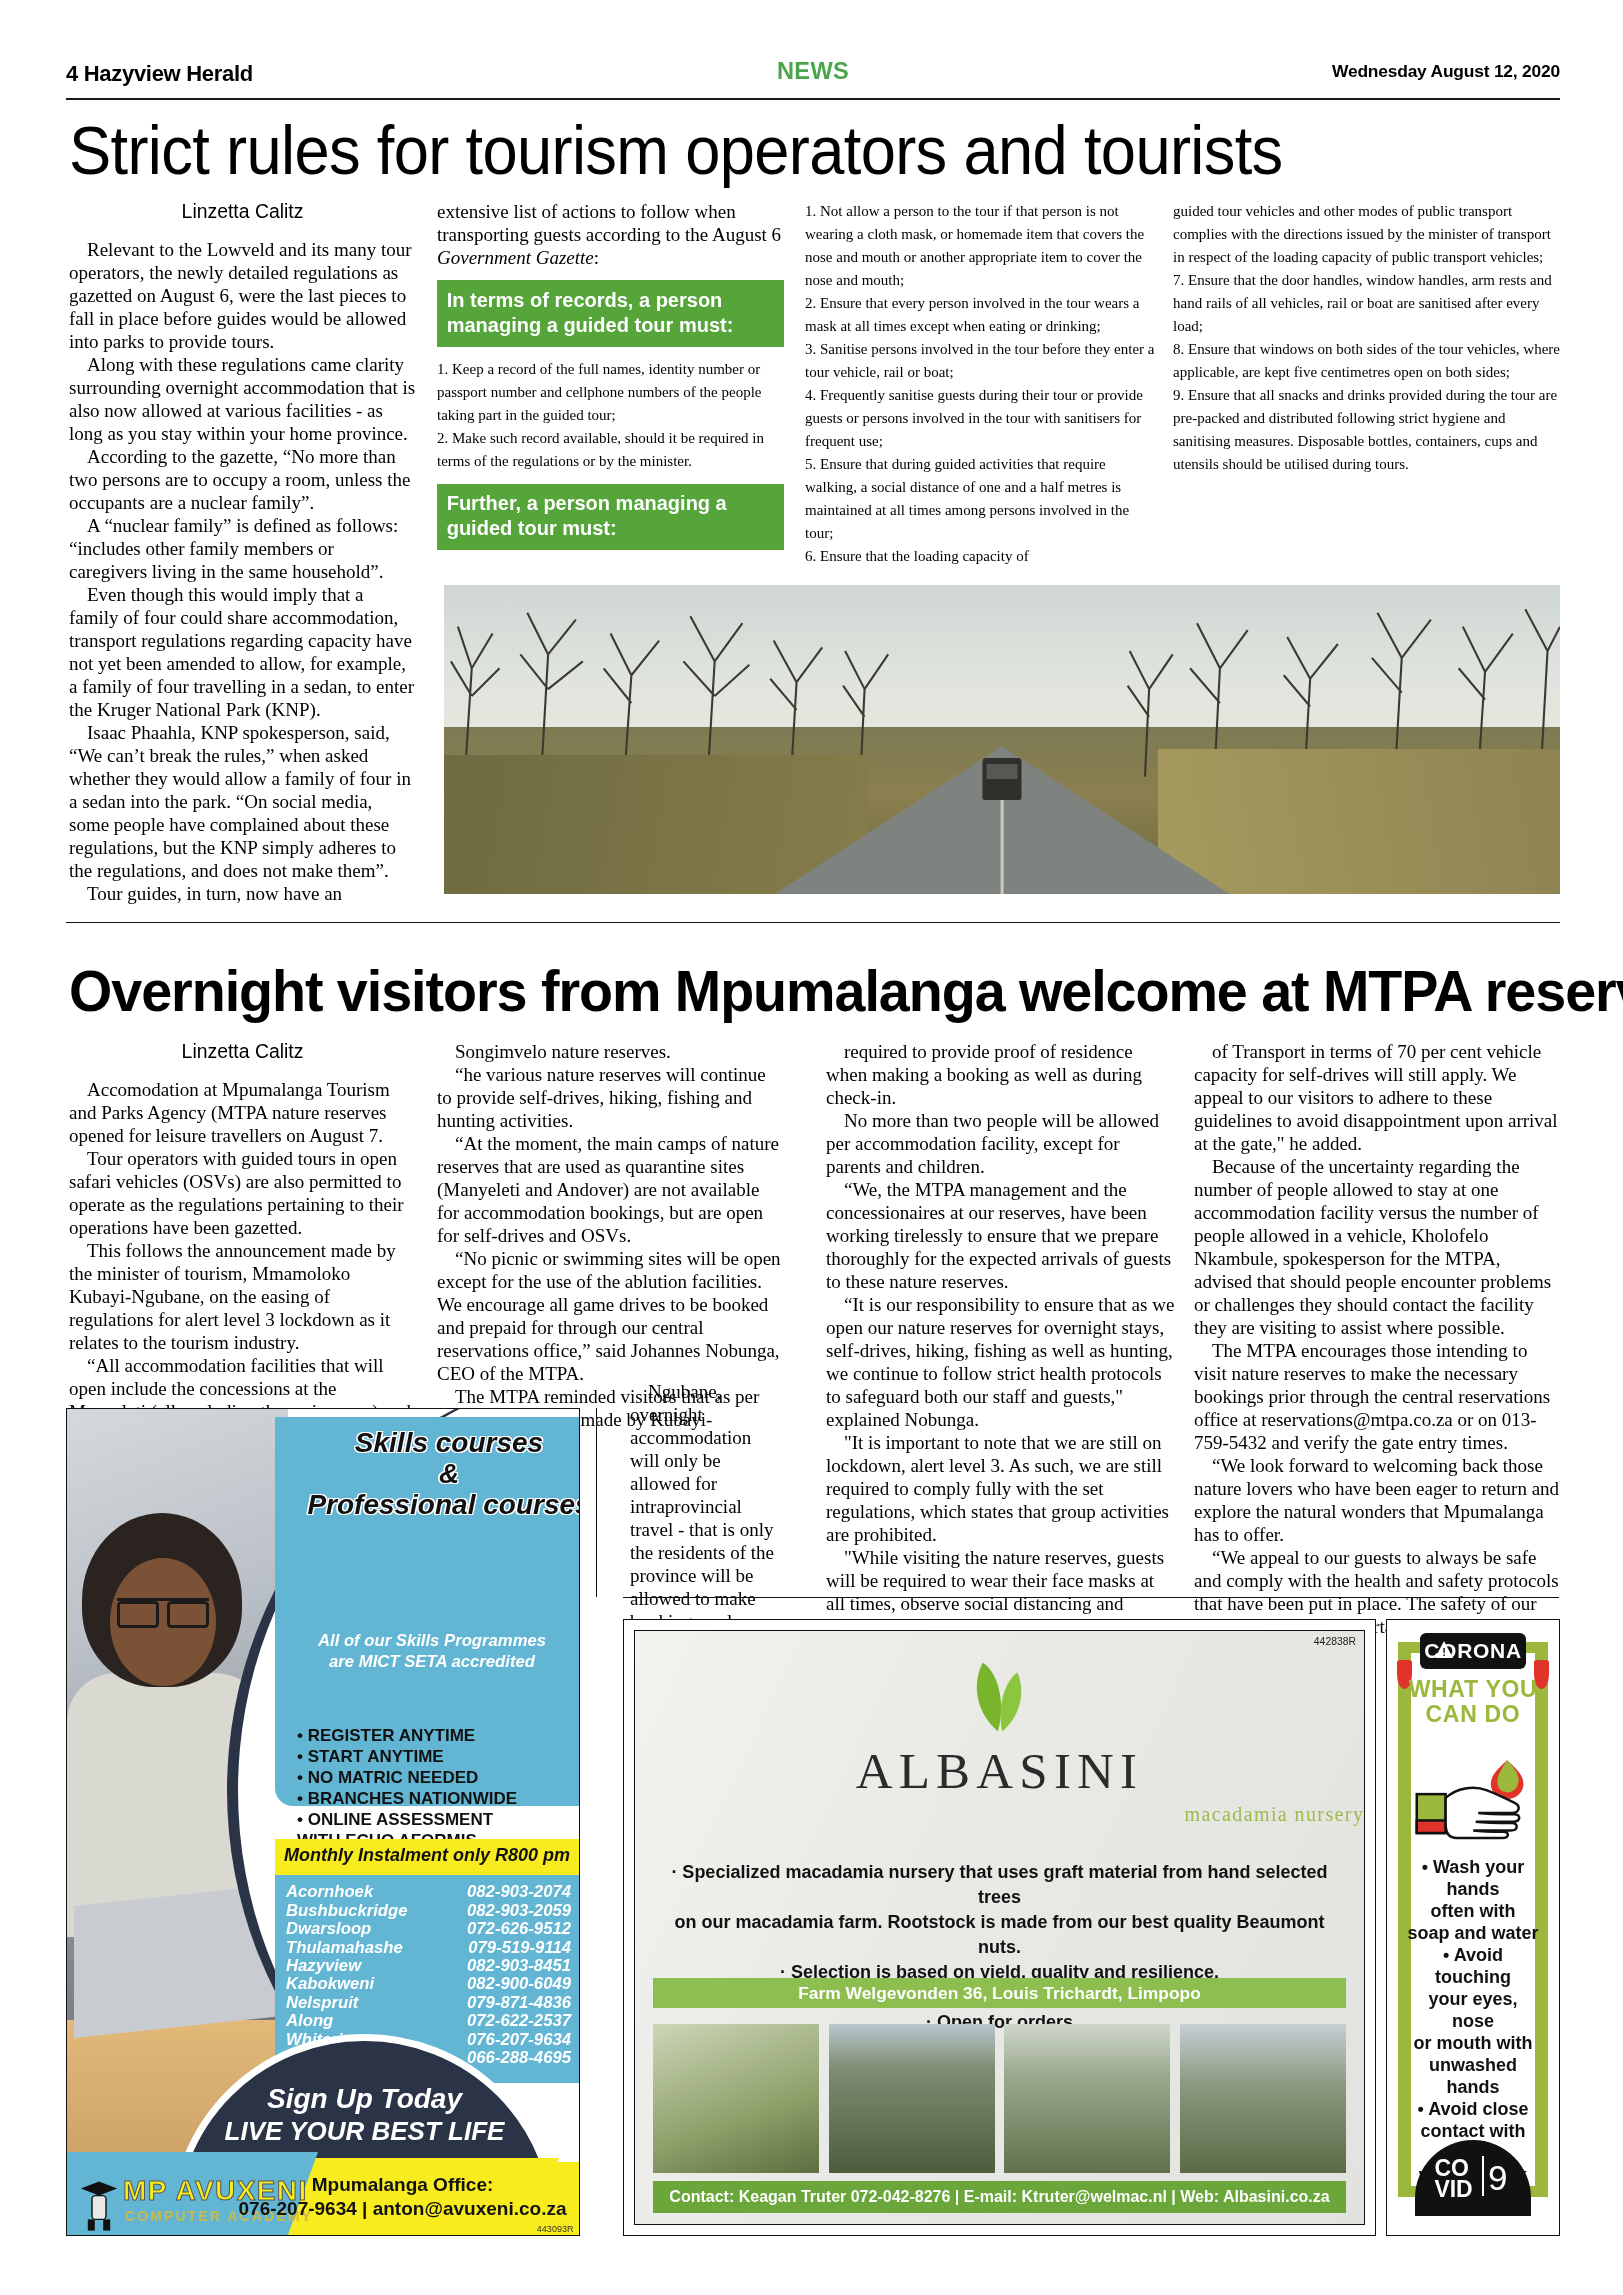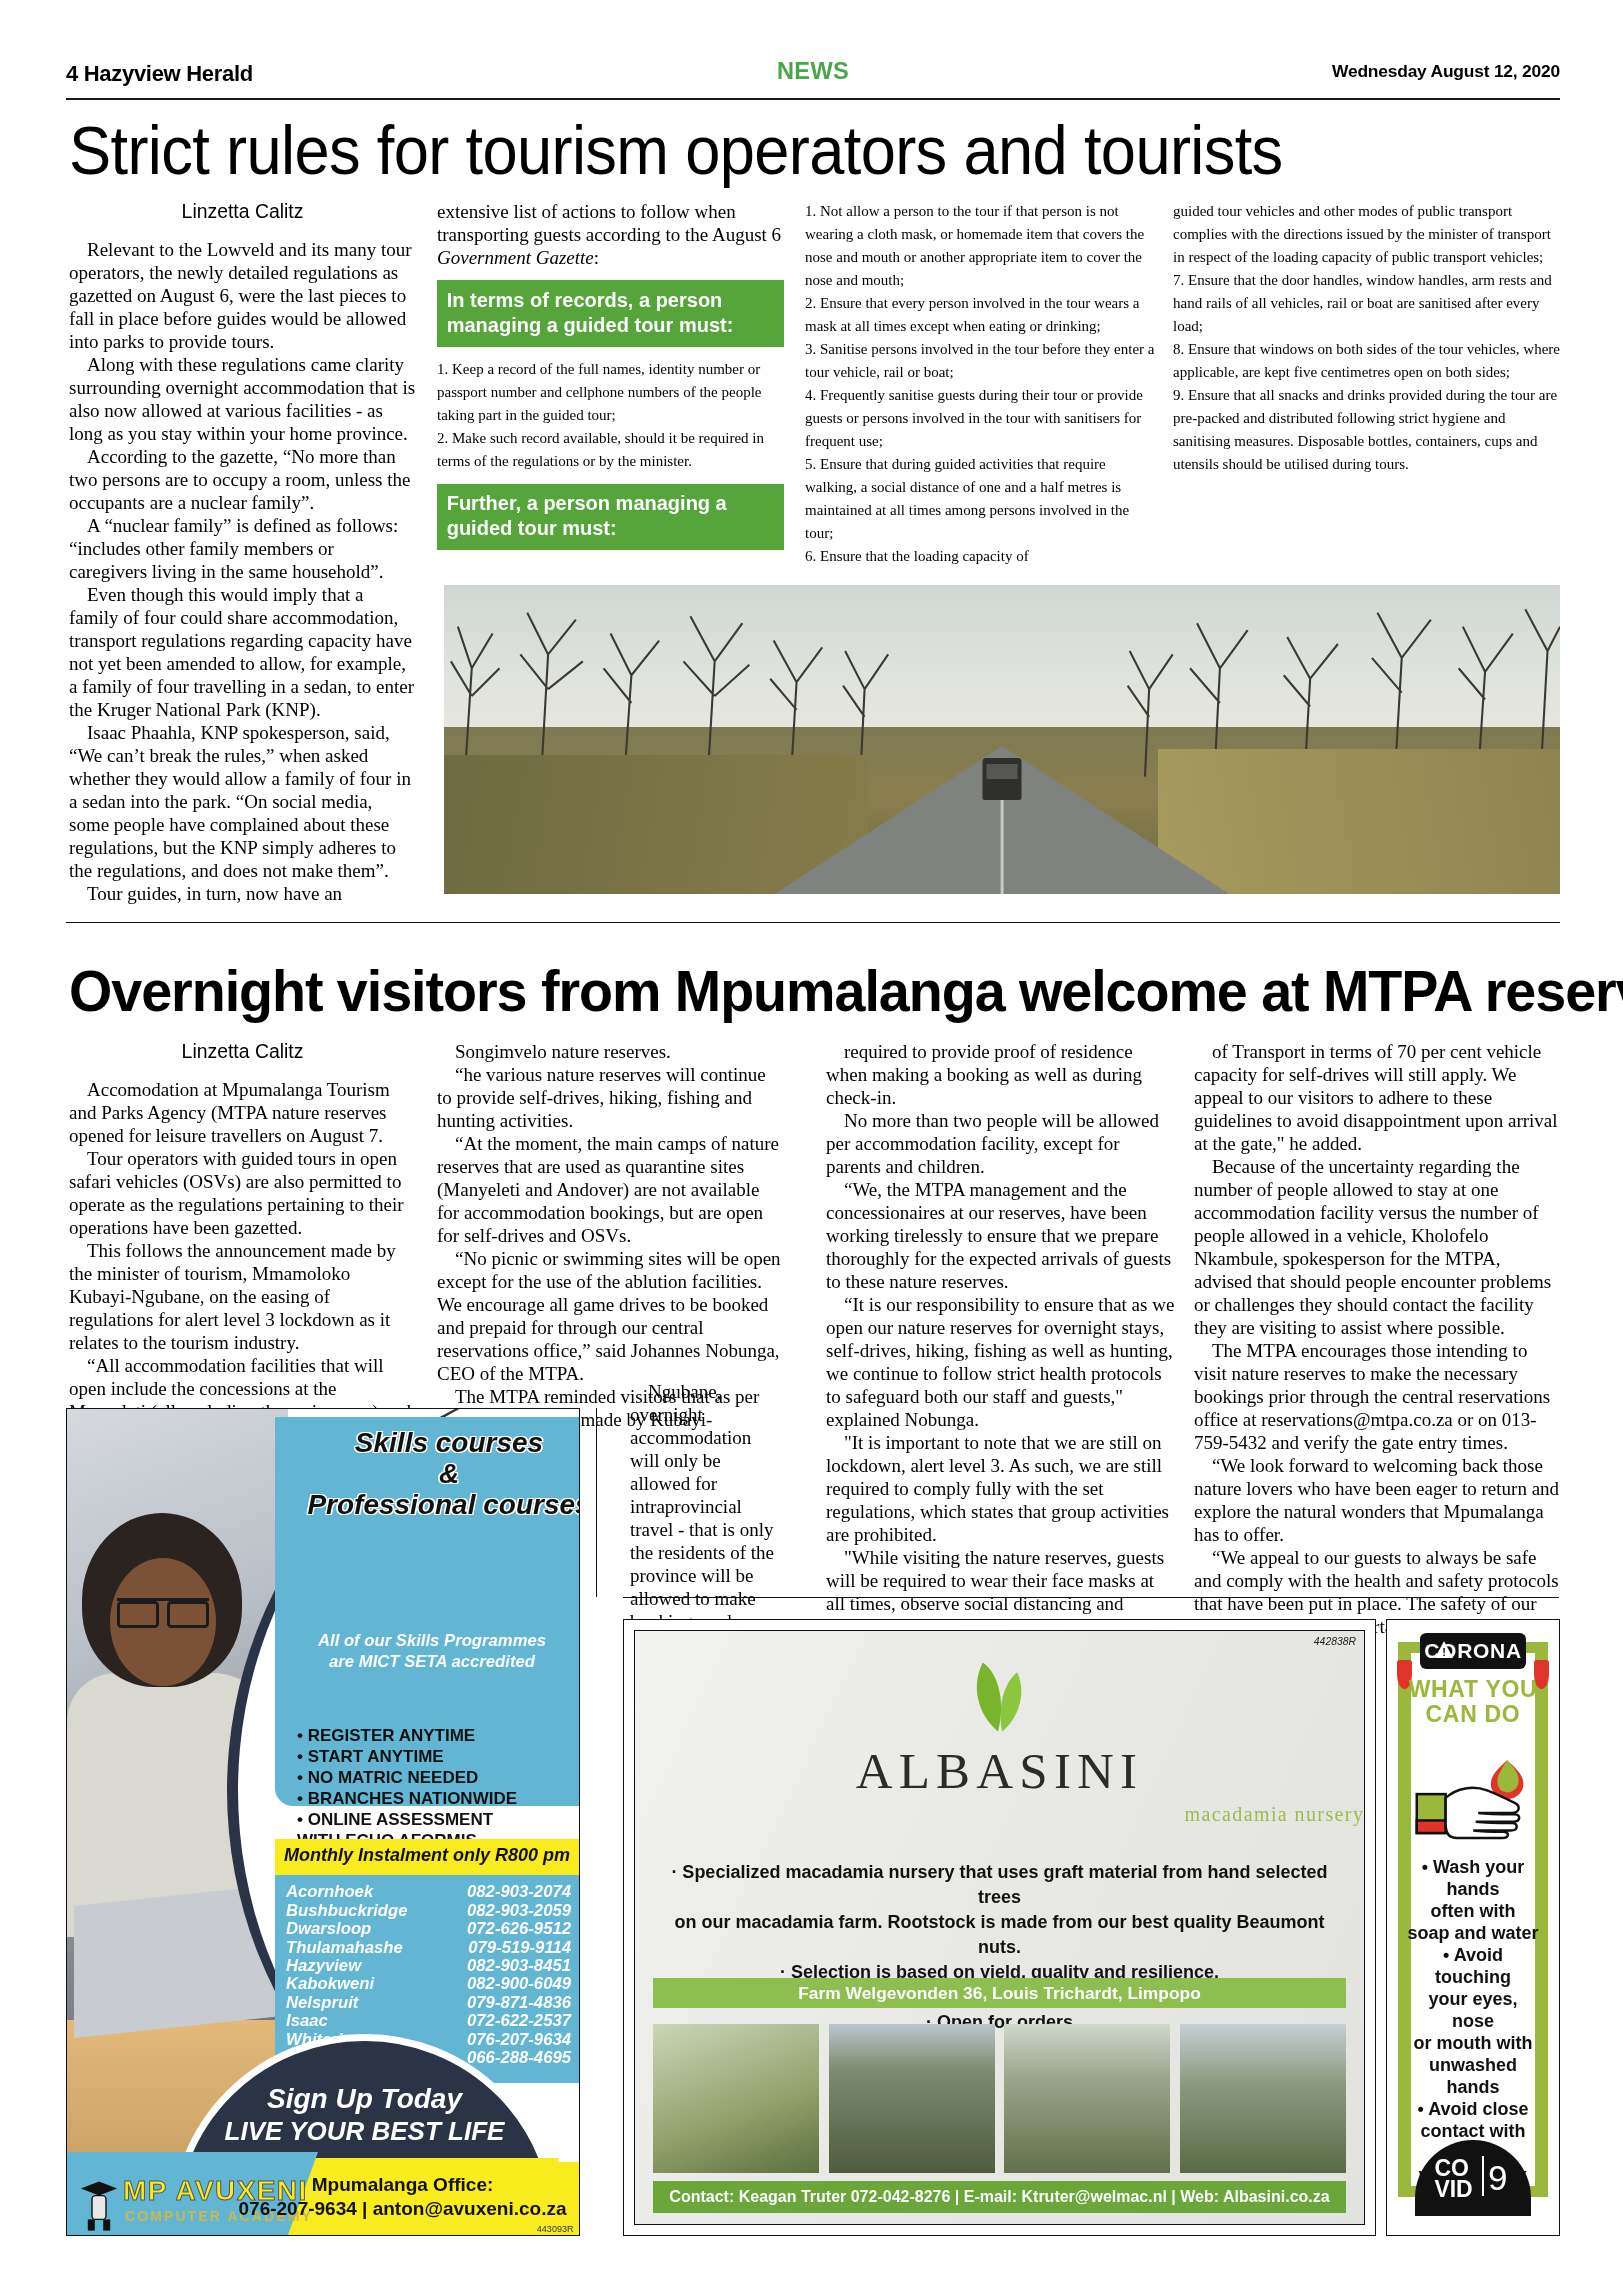--- a/index.html
+++ b/index.html
@@ -122,21 +122,21 @@
   .mp-footer-cyan { position:absolute; left:0; bottom:0; width:251px; height:83px; background:#62b6d3; clip-path: polygon(0 0, 100% 0, 88% 100%, 0 100%); }
   .mp-logo-text { position:absolute; left:56px; top:12.5px; font-family:"Liberation Sans",sans-serif; font-weight:bold; font-size:28px; color:#f9ec1e; -webkit-text-stroke:1px #555; letter-spacing:1.4px;}
   .mp-logo-sub { position:absolute; left:58px; top:46px; font-family:"Liberation Sans",sans-serif; font-weight:bold; font-size:14px; color:#c9b94e; letter-spacing:2.1px; }
   .mp-grad { position:absolute; left:11px; top:14px; width:42px; height:56px; }
   .mp-office { position:absolute; right:12.5px; top:11px; text-align:center; font-family:"Liberation Sans",sans-serif; font-weight:bold; font-size:19px; line-height:23.6px; color:#111; }
   .mp-ref { position:absolute; right:5.6px; bottom:1.4px; font-family:"Liberation Sans",sans-serif; font-size:9px; color:#333; }
 
   
   .alb-inner { position:absolute; left:9.7px; top:9.7px; right:9.7px; bottom:9.7px; border:1.4px solid #111; overflow:hidden; background:#f4f4f2; }
   .alb-bg { position:absolute; inset:0; background:linear-gradient(115deg,#f2f2ef 0%,#e9eae6 40%,#e2e3de 100%); }
-  .alb-ref { position:absolute; right:8.3px; top:5.6px; font-family:"Liberation Sans",sans-serif; font-size:10.4px; color:#222;font-style:italic; }
+  .alb-ref { position:absolute; right:8.3px; top:5.6px; font-family:"Liberation Sans",sans-serif; font-size:10.4px; color:#222; }
   .alb-leaf { position:absolute; left:50%; top:26px; transform:translateX(-50%); width:90px; height:76px; }
   .alb-name { position:absolute; left:0; right:0; top:111px; text-align:center; font-family:"Liberation Serif",serif; font-size:51px; letter-spacing:6.2px; color:#2b2b2b; }
   .alb-sub { position:absolute; left:0; right:0; top:172px; text-align:right; font-family:"Liberation Serif",serif; font-size:20px; letter-spacing:1.4px; color:#9cbb4a; }
   .alb-bul { position:absolute; left:18px; right:18px; top:229px; text-align:center;
              font-family:"Liberation Sans",sans-serif; font-weight:bold; font-size:18px; line-height:25px; color:#111; }
   .alb-farm { position:absolute; left:18px; right:18px; top:347px; height:30.5px; background:#8ebe4f; }
   .alb-farm span { display:block; text-align:center; padding-top:5.6px; font-family:"Liberation Sans",sans-serif; font-weight:bold; font-size:17.4px; color:#fff; }
   .alb-photos { position:absolute; left:18px; right:18px; top:393px; height:149px; display:flex; gap:9.7px; }
   .alb-photos div { flex:1; }
   .ph1 { background:linear-gradient(160deg,#cbd6b7,#8fa06a 60%,#5d6e40); }
@@ -354,21 +354,21 @@
           </div>
           <div class="row">
             <span>Kabokweni</span>
             <span>082-900-6049</span>
           </div>
           <div class="row">
             <span>Nelspruit</span>
             <span>079-871-4836</span>
           </div>
           <div class="row">
-            <span>Isaac</span>
+            <span>Along</span>
             <span>072-622-2537</span>
           </div>
           <div class="row">
             <span>Whiteriver</span>
             <span>076-207-9634</span>
           </div>
           <div class="row">
             <span>Tonga</span>
             <span>066-288-4695</span>
           </div>

